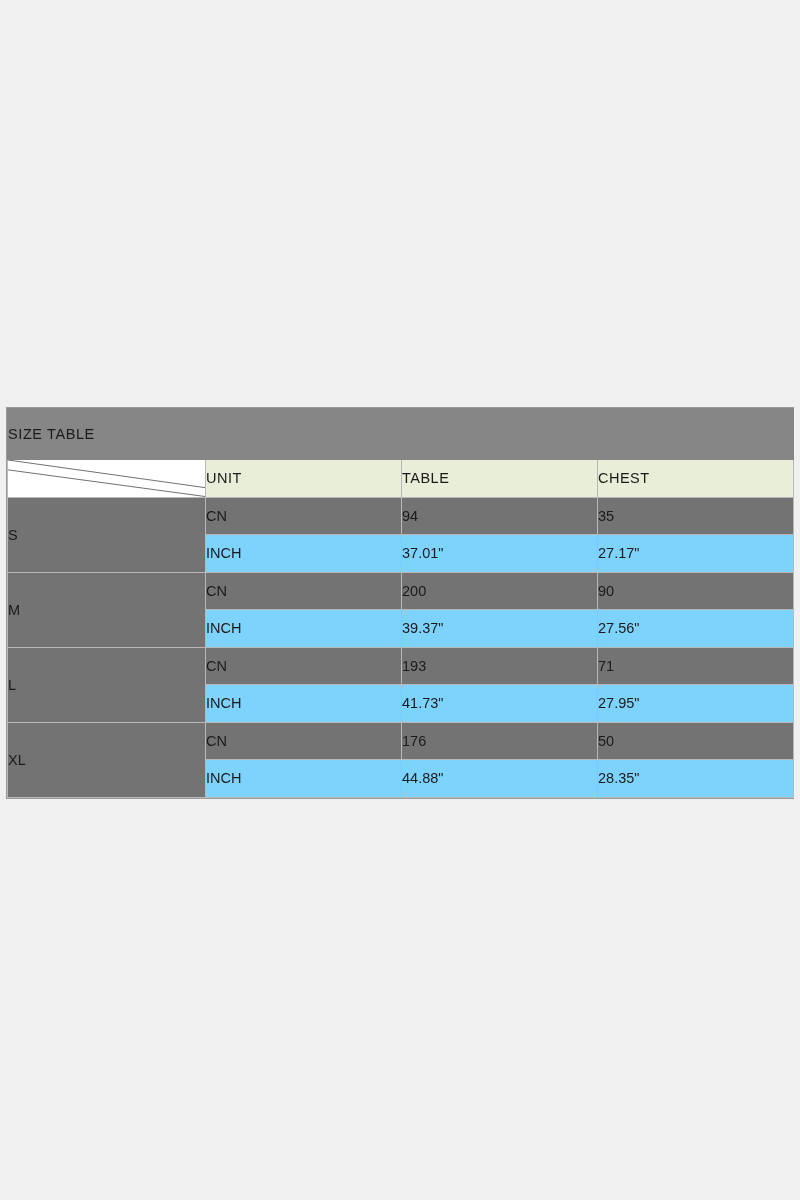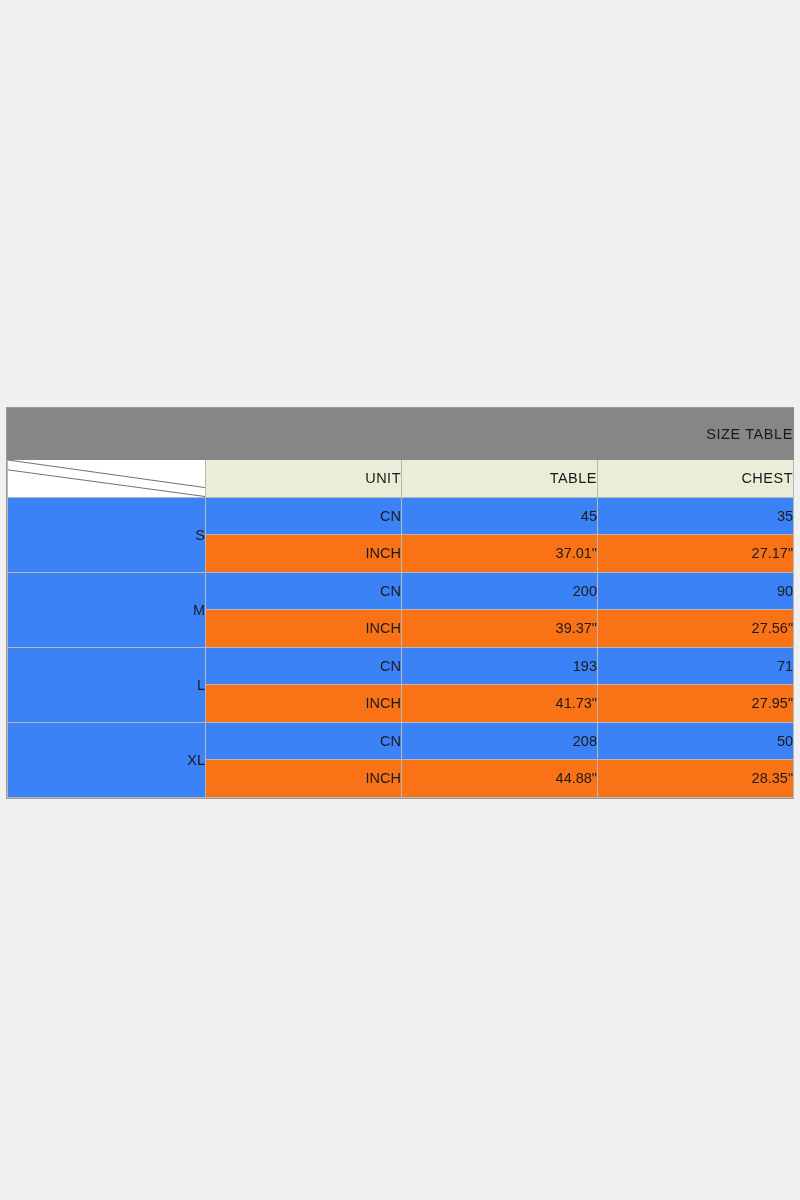--- a/index.html
+++ b/index.html
@@ -27,21 +27,21 @@
 
   table.size-table {
     width: 100%;
     border-collapse: collapse;
     table-layout: fixed;
   }
 
   table.size-table td,
   table.size-table th {
     border: 1px solid #b8b8b8;
-    text-align: right;
+    text-align: left;
     vertical-align: middle;
     font-size: 14.5px;
     color: #1b1b1b;
     font-weight: 400;
     padding: 0;
     height: 36.5px;
   }
 
   .title-cell {
     background: #868686;
@@ -72,24 +72,24 @@
     letter-spacing: 0.5px;
     margin-left: 40px;
   }
 
   .size-cell {
     background: #e9eed8;
     font-size: 14.5px;
   }
 
   .row-cn td {
-    background: #3b82f6;
+    background: #737373;
   }
   .row-inch td {
-    background: #f97316;
+    background: #7dd3fc;
   }
 
   .col-size { width: 198px; }
   .col-unit { width: 196px; }
   .col-chest { width: 196px; }
   .col-length { width: 196px; }
 </style>
 </head>
 <body>
 
@@ -113,21 +113,21 @@
           </svg>
         </td>
         <td class="head-cell">UNIT</td>
         <td class="head-cell">TABLE</td>
         <td class="head-cell">CHEST</td>
       </tr>
 
       <tr class="row-cn">
         <td class="size-cell" rowspan="2">S</td>
         <td>CN</td>
-        <td>45</td>
+        <td>94</td>
         <td>35</td>
       </tr>
       <tr class="row-inch">
         <td>INCH</td>
         <td>37.01"</td>
         <td>27.17"</td>
       </tr>
 
       <tr class="row-cn">
         <td class="size-cell" rowspan="2">M</td>
@@ -149,21 +149,21 @@
       </tr>
       <tr class="row-inch">
         <td>INCH</td>
         <td>41.73"</td>
         <td>27.95"</td>
       </tr>
 
       <tr class="row-cn">
         <td class="size-cell" rowspan="2">XL</td>
         <td>CN</td>
-        <td>208</td>
+        <td>176</td>
         <td>50</td>
       </tr>
       <tr class="row-inch">
         <td>INCH</td>
         <td>44.88"</td>
         <td>28.35"</td>
       </tr>
     </tbody>
   </table>
 </div>

